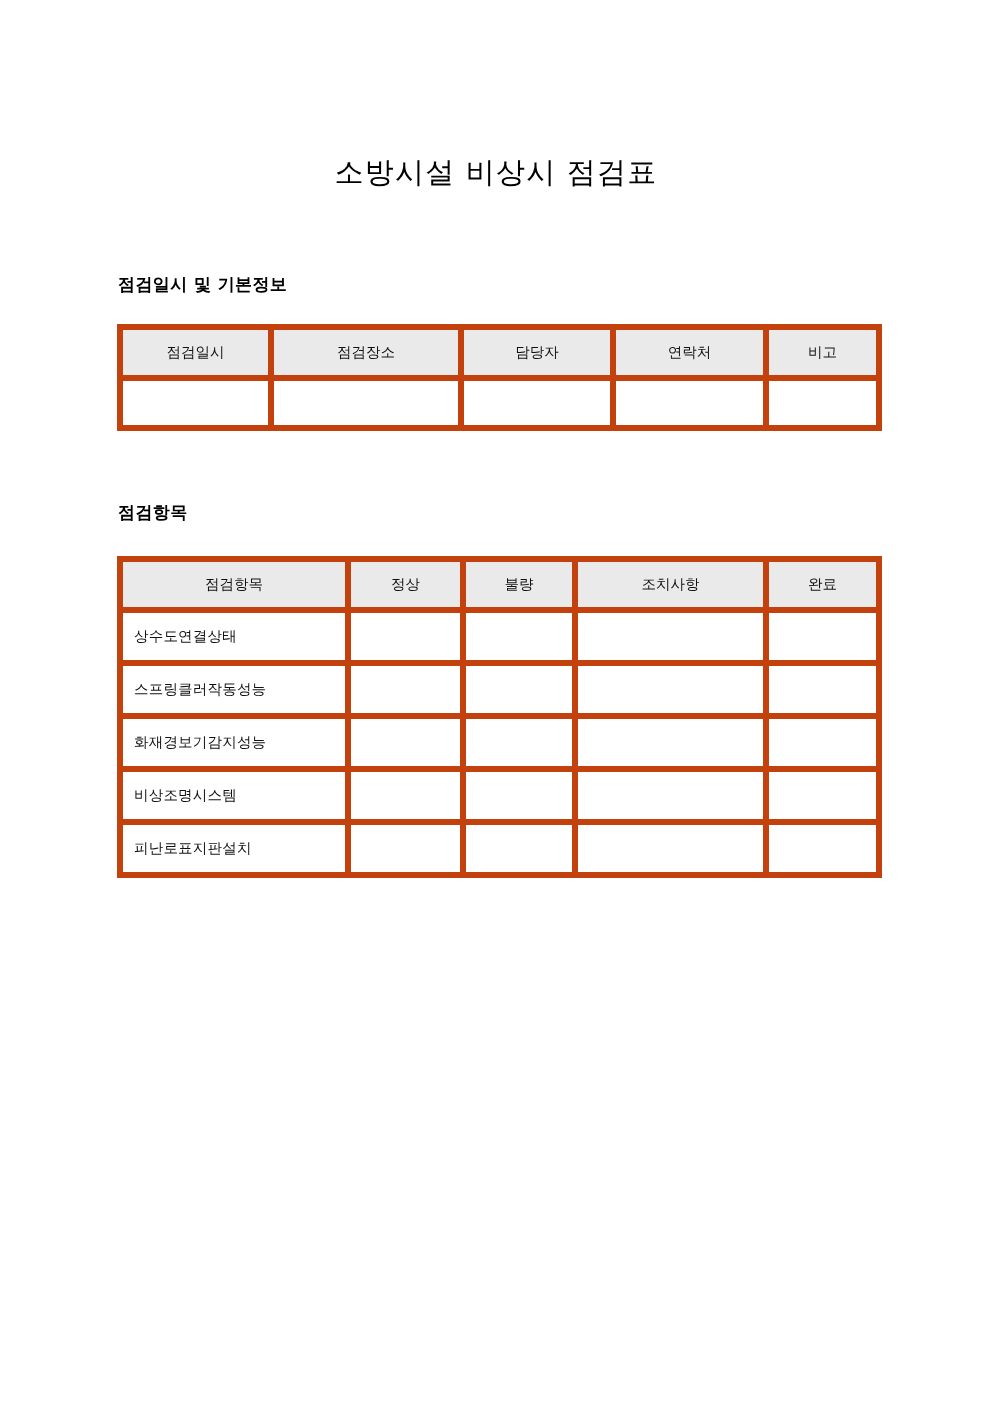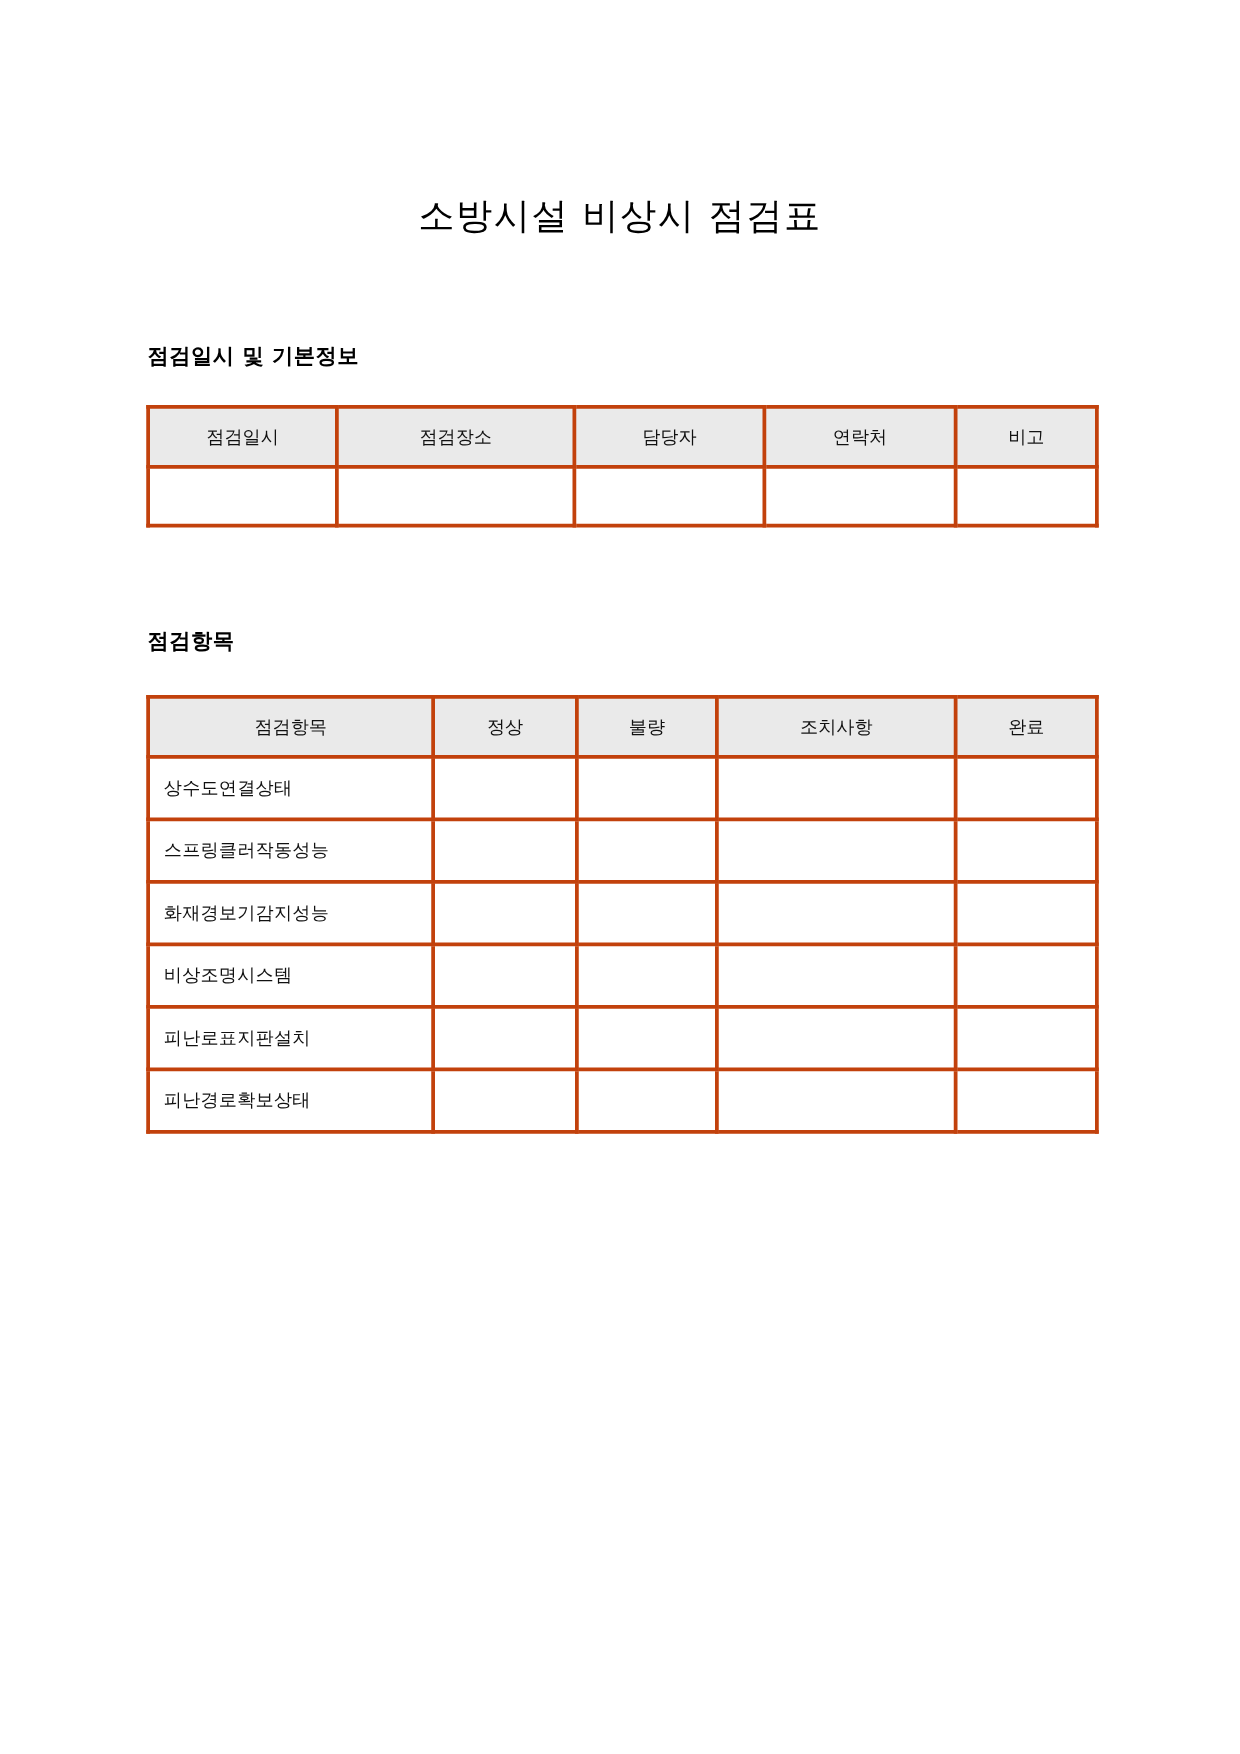--- a/index.html
+++ b/index.html
@@ -47,21 +47,21 @@
 
   table.doc-table {
     position: absolute;
     left: 117px;
     border-collapse: collapse;
     table-layout: fixed;
     background: #ffffff;
   }
   table.doc-table th,
   table.doc-table td {
-    border: 3px solid #c2410c;
+    border: 6px solid #c2410c;
     font-size: 14.5px;
     font-weight: normal;
     color: #111111;
     padding: 0 8px;
     vertical-align: middle;
   }
   table.doc-table th {
     background: #eaeaea;
     text-align: center;
     height: 45px;
@@ -180,23 +180,16 @@
           <td></td>
           <td></td>
         </tr>
         <tr>
           <td class="item-name">피난로표지판설치</td>
           <td></td>
           <td></td>
           <td></td>
           <td></td>
         </tr>
-        <tr>
-          <td class="item-name">피난경로확보상태</td>
-          <td></td>
-          <td></td>
-          <td></td>
-          <td></td>
-        </tr>
       </tbody>
   </table>
 
 </div>
 
 </body></html>

